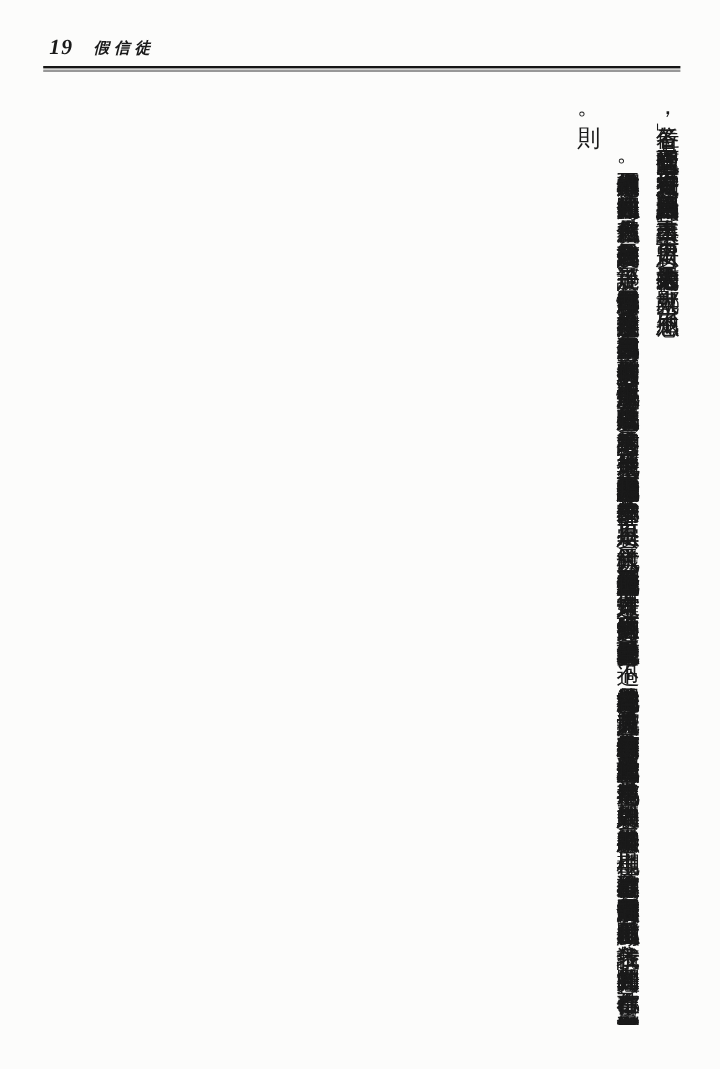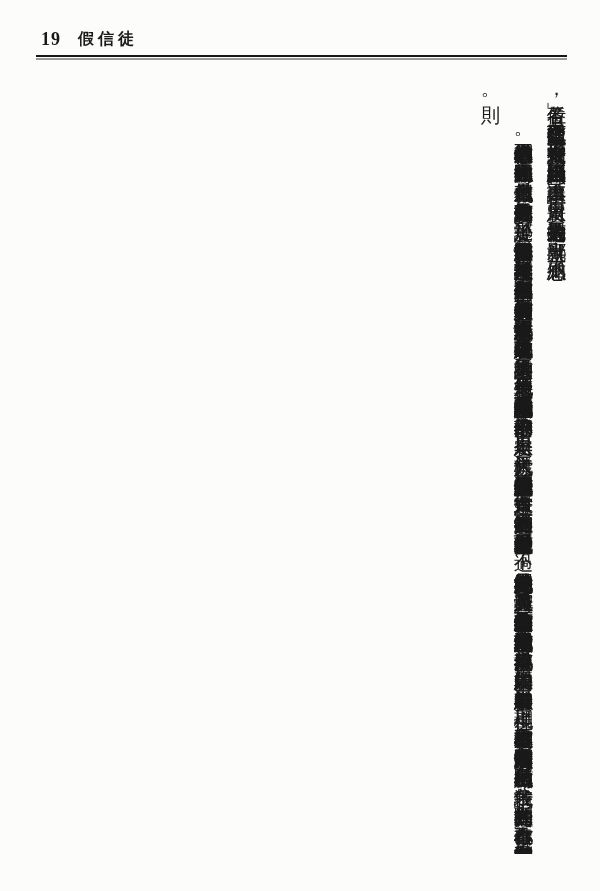--- a/index.html
+++ b/index.html
@@ -18,29 +18,30 @@
   }
   
   .header {
     position: absolute;
     top: 29px;
     left: 41px;
     display: flex;
     align-items: center;
     gap: 17px;
     white-space: nowrap;
+    font-style: italic;
   }
   .page-number {
     font-family: "Liberation Serif", serif;
     font-size: 18px;
     font-weight: 700;
     letter-spacing: 1px;
   }
   .running-title {
-    font-size: 16px;
+    font-size: 13px;
     font-weight: 700;
     letter-spacing: 4px;
   }
   
   .rule {
     position: absolute;
     top: 55px;
     left: 36px;
     right: 33px;
     height: 2px;

